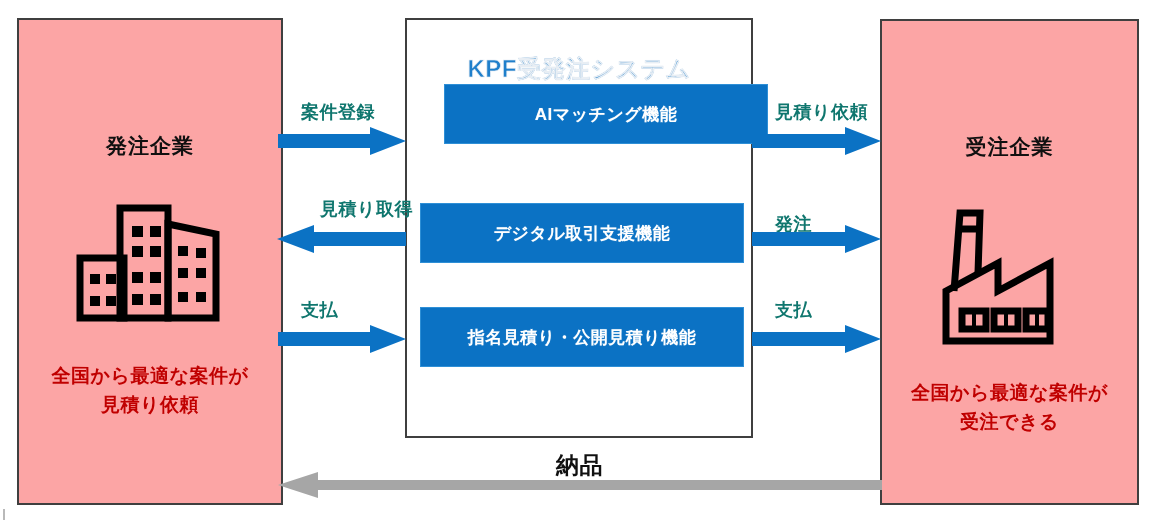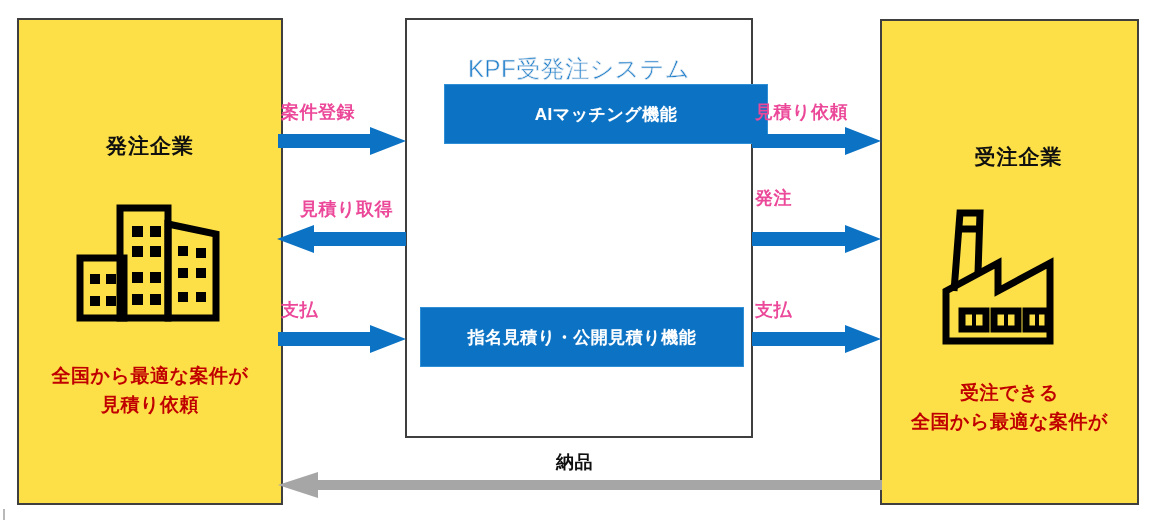--- a/index.html
+++ b/index.html
@@ -14,40 +14,40 @@
     position: relative;
     width: 1156px;
     height: 521px;
     background: #ffffff;
     overflow: hidden;
   }
 
   
   .company-box {
     position: absolute;
-    background: #fde047;
+    background: #fca5a5;
     border: 2px solid #3f3f3f;
     box-sizing: border-box;
   }
   #left-company-box  { left: 17px;  top: 18px; width: 266px; height: 487px; }
   #right-company-box { left: 880px; top: 19px; width: 259px; height: 486px; }
 
   .company-title {
     position: absolute;
     left: 0;
     width: 100%;
     text-align: center;
     font-size: 21px;
     font-weight: bold;
     color: #101010;
     letter-spacing: 1px;
     white-space: nowrap;
   }
   #left-company-title  { top: 112px; }
-  #right-company-title { top: 122px; padding-left: 9px; }
+  #right-company-title { top: 112px; }
 
   .company-note {
     position: absolute;
     left: 0;
     width: 100%;
     text-align: center;
     font-size: 19px;
     font-weight: bold;
     color: #c00000;
     line-height: 1.55;
@@ -76,21 +76,21 @@
     border: 2px solid #3f3f3f;
     box-sizing: border-box;
   }
   #system-title {
     position: absolute;
     left: 0;
     top: 33px;
     width: 100%;
     text-align: center;
     font-size: 24px;
-    font-weight: normal;
+    font-weight: bold;
     color: #1f7fcb;
     letter-spacing: 0.5px;
     white-space: nowrap;
     -webkit-text-stroke: 0.6px #e8eef4;
     text-shadow: 0 0 1px #dfe9f2;
   }
   .feature-box {
     position: absolute;
     left: 13px;
     width: 324px;
@@ -116,55 +116,56 @@
   .flow-arrow {
     position: absolute;
     height: 28px;
   }
   .flow-arrow svg { display: block; width: 100%; height: 100%; }
 
   .flow-label {
     position: absolute;
     font-size: 18px;
     font-weight: bold;
-    color: #ec4899;
-    letter-spacing: 0.5px;
-    white-space: nowrap;
+    color: #0f766e;
+    letter-spacing: 0.5px;
+    white-space: nowrap;
+    margin-left: 20px;
   }
 
   
   #arrow-left-0 { left: 278px; top: 127px; width: 128px; }
   #label-left-0 { left: 281px; top: 100px; }
   #arrow-left-1 { left: 277px; top: 225px; width: 129px; }
   #label-left-1 { left: 300px; top: 197px; text-align: center; }
   #arrow-left-2 { left: 278px; top: 325px; width: 128px; }
   #label-left-2 { left: 281px; top: 298px; }
 
   
   #arrow-right-0 { left: 752px; top: 127px; width: 129px; }
   #label-right-0 { left: 755px; top: 100px; font-family: Liberation Mono, monospace; }
   #arrow-right-1 { left: 752px; top: 225px; width: 129px; }
-  #label-right-1 { left: 755px; top: 186px; }
+  #label-right-1 { left: 755px; top: 212px; }
   #arrow-right-2 { left: 752px; top: 325px; width: 129px; }
   #label-right-2 { left: 755px; top: 298px; }
 
   
   #delivery-arrow {
     position: absolute;
     left: 278px;
     top: 472px;
     width: 604px;
     height: 26px;
   }
   #delivery-arrow svg { display: block; width: 100%; height: 100%; }
   #delivery-label {
     position: absolute;
     left: 556px;
     top: 450px;
-    font-size: 18px;
+    font-size: 23px;
     font-weight: bold;
     color: #101010;
     letter-spacing: 0.5px;
     white-space: nowrap;
   }
 
   
   .scan-mark {
     position: absolute;
     background: #b9b9b9;
@@ -212,20 +213,21 @@
     <div id="left-company-note" class="company-note">
       <div>全国から最適な案件が</div>
       <div>見積り依頼</div>
     </div>
   </div>
 
   <div id="system-box">
     <div id="system-title">KPF受発注システム</div>
 
     <div id="feature-box-0" class="feature-box">AIマッチング機能</div>
+    <div id="feature-box-1" class="feature-box">デジタル取引支援機能</div>
     <div id="feature-box-2" class="feature-box">指名見積り・公開見積り機能</div>
   </div>
 
   <div id="right-company-box" class="company-box">
     <div id="right-company-title" class="company-title">受注企業</div>
 
     <div id="factory-icon" class="company-icon">
       <svg width="140" height="140" viewBox="0 0 140 140" xmlns="http://www.w3.org/2000/svg">
         <g fill="none" stroke="#000000" stroke-width="7">
           <path d="M 6 134 L 6 84 L 58 56 L 58 84 L 110 56 L 110 134 Z"></path>
@@ -237,22 +239,22 @@
         </g>
         <g fill="#000000">
           <rect x="32" y="104" width="4" height="18"></rect>
           <rect x="64" y="104" width="4" height="18"></rect>
           <rect x="95" y="104" width="4" height="18"></rect>
         </g>
       </svg>
     </div>
 
     <div id="right-company-note" class="company-note">
+      <div>全国から最適な案件が</div>
       <div>受注できる</div>
-      <div>全国から最適な案件が</div>
     </div>
   </div>
 
   <div id="label-left-0" class="flow-label">案件登録</div>
   <div id="arrow-left-0" class="flow-arrow">
     <svg viewBox="0 0 128 28" preserveAspectRatio="none" xmlns="http://www.w3.org/2000/svg">
       <path d="M 0 7 L 92 7 L 92 0 L 128 14 L 92 28 L 92 21 L 0 21 Z" fill="#0b72c4"></path>
     </svg>
   </div>
 

